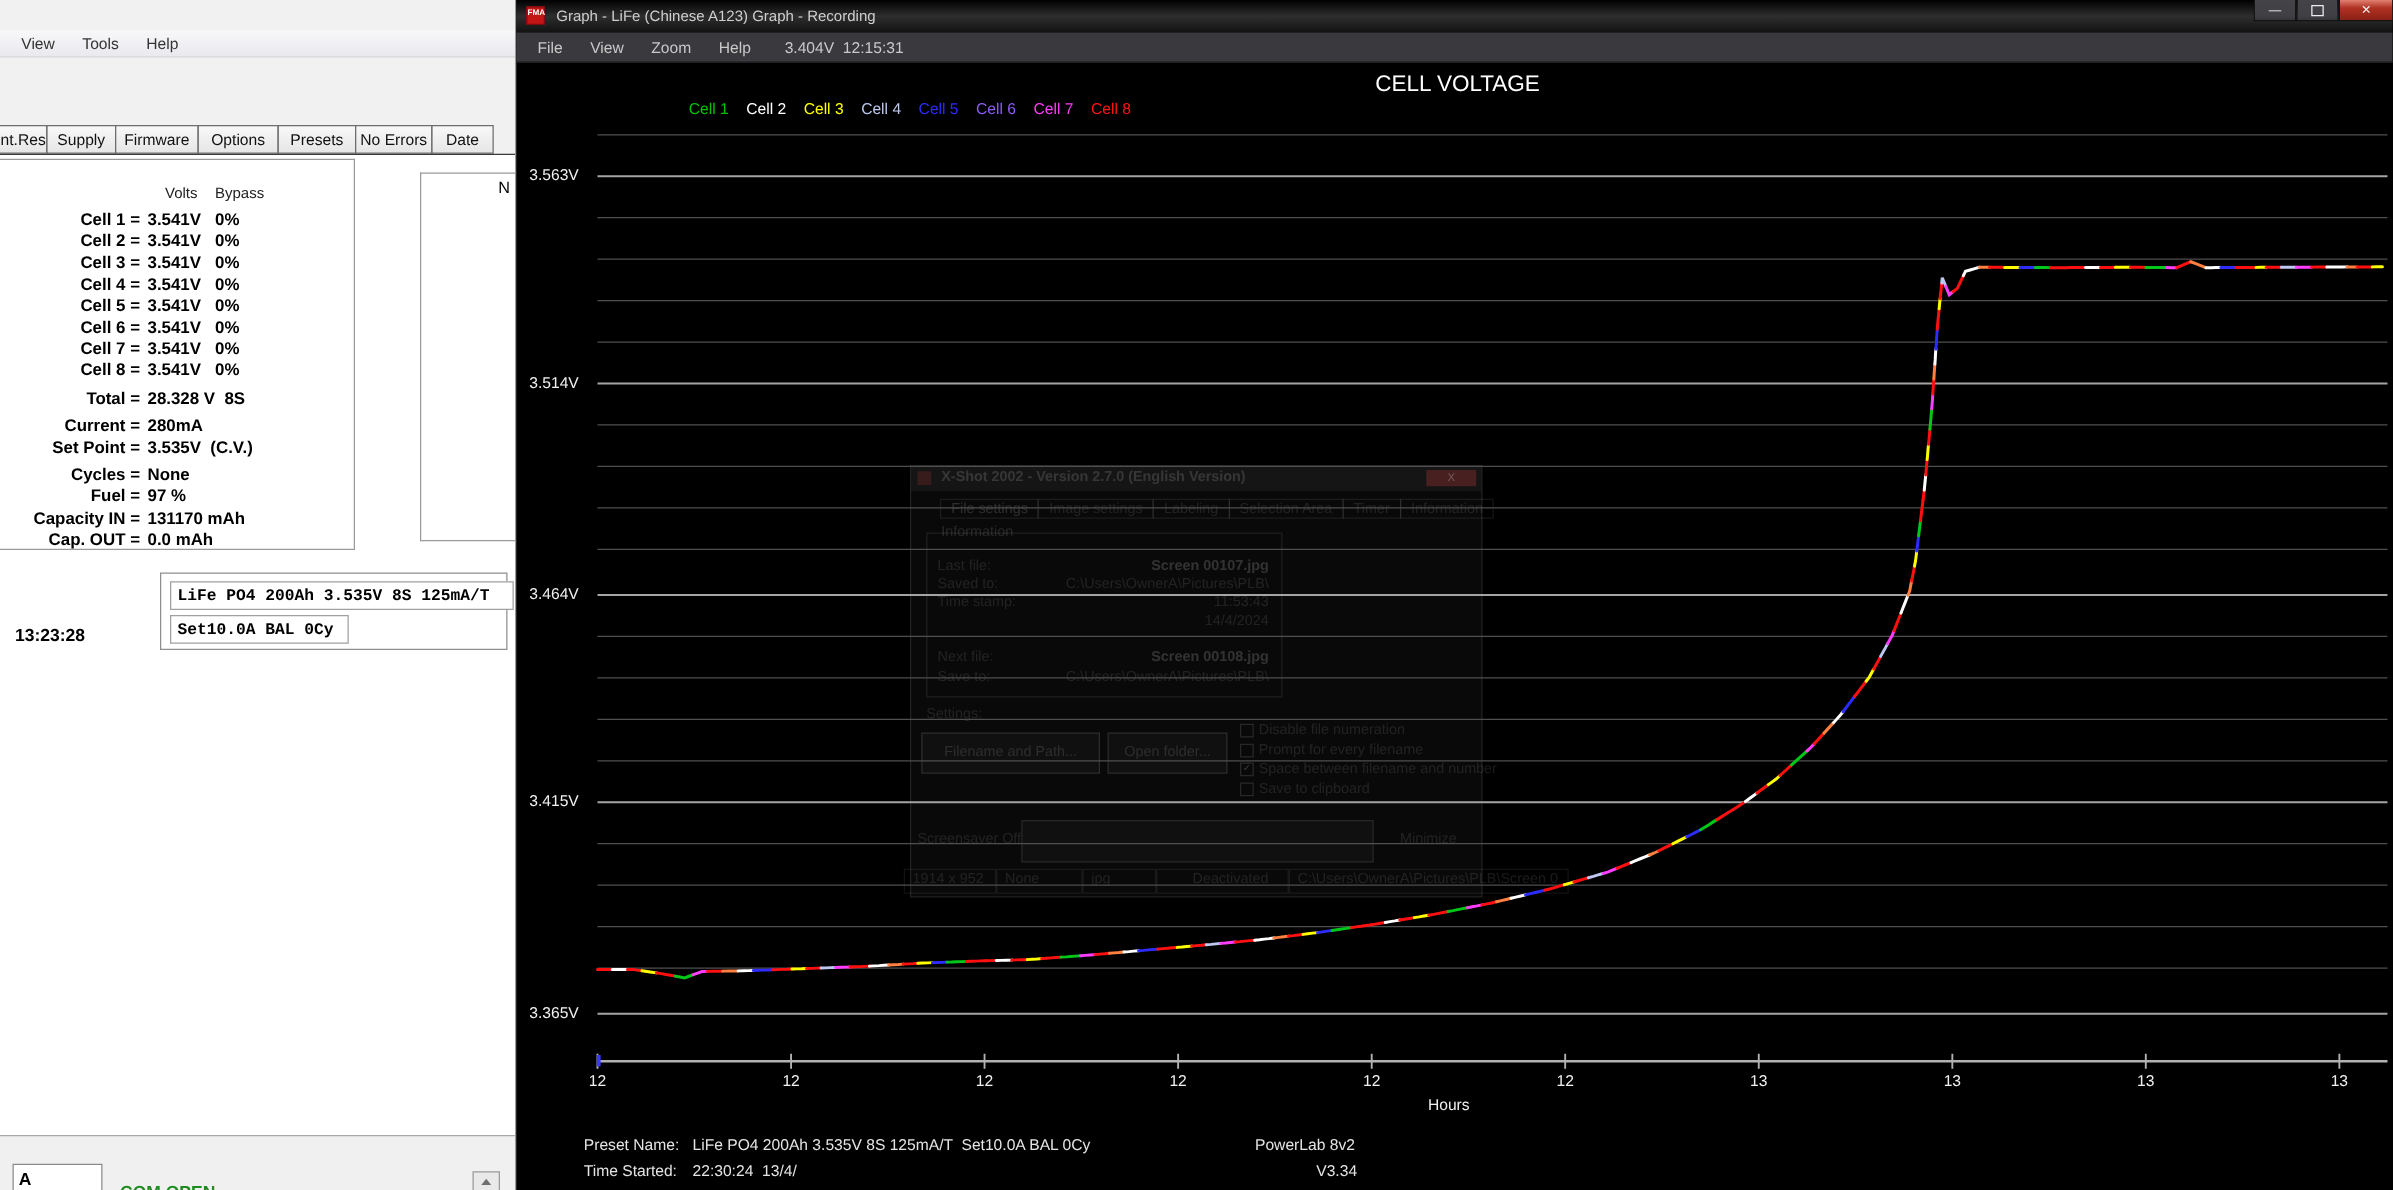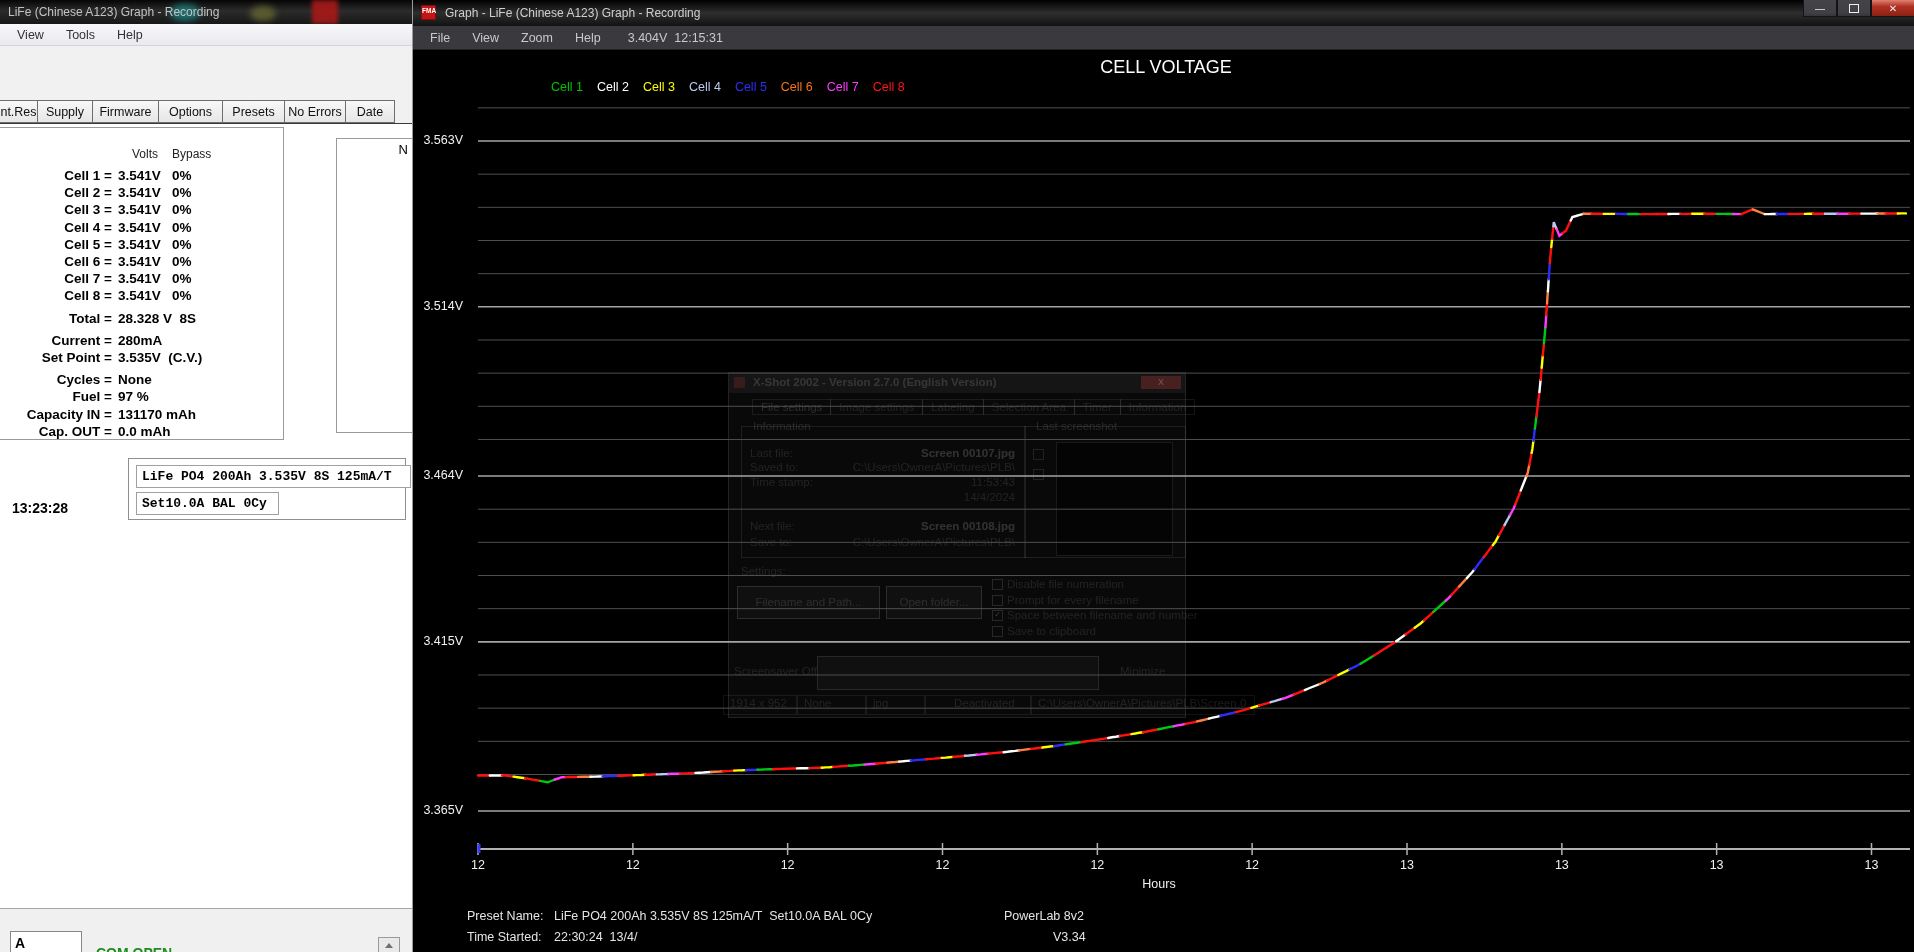--- a/index.html
+++ b/index.html
@@ -113,26 +113,20 @@
   .g-check-label{position:absolute;white-space:nowrap;}
   #ghost-status{left:-6px;top:322px;width:568px;height:20px;display:flex;}
   .g-status-cell{border:1px solid rgba(255,255,255,0.07);padding:1px 6px;white-space:nowrap;overflow:hidden;}
 </style>
 </head>
 <body>
 
 <div id="screen">
 
   <div id="left-window" class="abs">
-    <div id="lw-titlebar" class="abs">
-      <div class="abs blob" style="left:170px;top:4px;width:30px;height:17px;background:#1e6e6e;"></div>
-      <div class="abs blob" style="left:250px;top:6px;width:26px;height:15px;background:#5a5a30;"></div>
-      <div class="abs" style="left:312px;top:0;width:26px;height:24px;background:#b01818;filter:blur(2px);opacity:.85;"></div>
-      <div id="lw-title" class="abs">LiFe (Chinese A123) Graph - Recording</div>
-    </div>
     <div id="lw-menubar" class="abs">
         <span class="menu-item">View</span>
         <span class="menu-item">Tools</span>
         <span class="menu-item">Help</span>
       </div>
     <div id="lw-tabs" class="abs">
         <div class="lw-tab" style="width: 39px;">Int.Res.</div>
         <div class="lw-tab" style="width: 56px;">Supply</div>
         <div class="lw-tab" style="width: 67px;">Firmware</div>
         <div class="lw-tab" style="width: 65px;">Options</div>
@@ -283,26 +277,20 @@
             <span class="g-row-label" style="top: 34px;">Saved to:</span>
             <span class="g-row-value" style="top: 34px;">C:\Users\OwnerA\Pictures\PLB\</span>
             <span class="g-row-label" style="top: 49px;">Time stamp:</span>
             <span class="g-row-value" style="top: 49px;">11:53:43</span>
             <span class="g-row-value" style="top: 64px;">14/4/2024</span>
             <span class="g-row-label" style="top: 93px;">Next file:</span>
             <span class="g-row-value g-bold" style="top: 93px;">Screen 00108.jpg</span>
             <span class="g-row-label" style="top: 109px;">Save to:</span>
             <span class="g-row-value" style="top: 109px;">C:\Users\OwnerA\Pictures\PLB\</span>
           </div>
-      </div>
-      <div class="g-abs g-group" style="left:295px;top:53px;width:160px;height:130px;">
-        <span class="g-group-label">Last screenshot</span>
-        <div class="g-abs" style="left:31px;top:15px;width:115px;height:112px;background:rgba(0,0,0,0.55);border:1px solid rgba(255,255,255,0.09);"></div>
-        <div class="g-abs" style="left:8px;top:22px;width:9px;height:9px;border:1px solid rgba(255,255,255,0.10);"></div>
-        <div class="g-abs" style="left:8px;top:42px;width:9px;height:9px;border:1px solid rgba(255,255,255,0.10);"></div>
       </div>
       <span class="g-abs" style="left:12px;top:192px;">Settings:</span>
       <div class="g-btn" style="left:8px;top:213px;width:141px;height:31px;line-height:31px;">Filename and Path...</div>
       <div class="g-btn" style="left:157px;top:213px;width:94px;height:31px;line-height:31px;">Open folder...</div>
       <div id="ghost-checks">
           <div class="g-check" style="left: 263px; top: 206px;"></div>
           <span class="g-check-label" style="left: 278px; top: 205px;">Disable file numeration</span>
           <div class="g-check" style="left: 263px; top: 221.7px;"></div>
           <span class="g-check-label" style="left: 278px; top: 220.7px;">Prompt for every filename</span>
           <div class="g-check" style="left: 263px; top: 237.4px;">✓</div>
@@ -500,21 +488,21 @@
         <polyline points="1484.8,213.5 1488.8,213.4 1492.9,213.4" fill="none" stroke="#FFFF00" stroke-width="2.4" stroke-linecap="round"></polyline>
       </svg>
 
     <div id="chart-title" class="abs">CELL VOLTAGE</div>
     <div id="legend" class="abs">
         <span class="legend-item" style="color: rgb(0, 196, 0);">Cell 1</span>
         <span class="legend-item" style="color: rgb(255, 255, 255);">Cell 2</span>
         <span class="legend-item" style="color: rgb(255, 255, 0);">Cell 3</span>
         <span class="legend-item" style="color: rgb(188, 200, 240);">Cell 4</span>
         <span class="legend-item" style="color: rgb(44, 44, 255);">Cell 5</span>
-        <span class="legend-item" style="color: #f97316;">Cell 6</span>
+        <span class="legend-item" style="color: #8b5cf6;">Cell 6</span>
         <span class="legend-item" style="color: rgb(255, 60, 255);">Cell 7</span>
         <span class="legend-item" style="color: rgb(255, 20, 20);">Cell 8</span>
       </div>
     <div id="y-ticks">
         <div class="ytick" style="top: 133px;">3.563V</div>
         <div class="ytick" style="top: 298.816px;">3.514V</div>
         <div class="ytick" style="top: 468.016px;">3.464V</div>
         <div class="ytick" style="top: 633.832px;">3.415V</div>
         <div class="ytick" style="top: 803.032px;">3.365V</div>
       </div>

